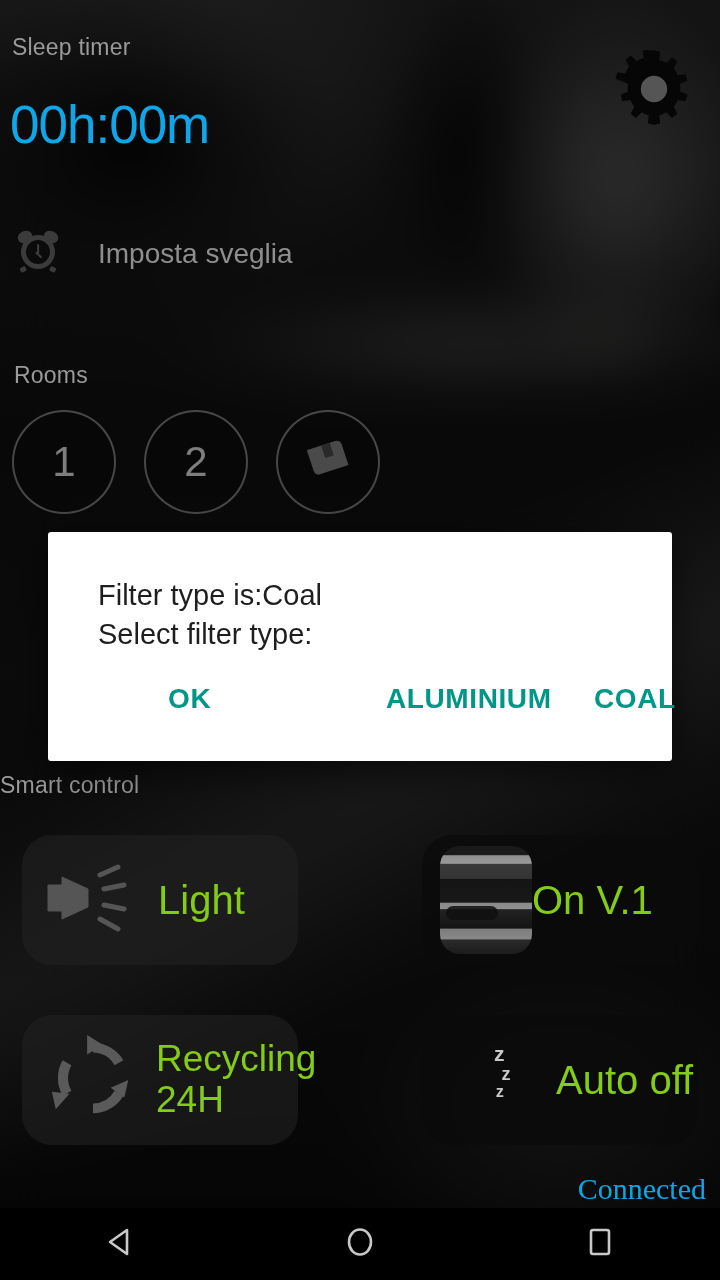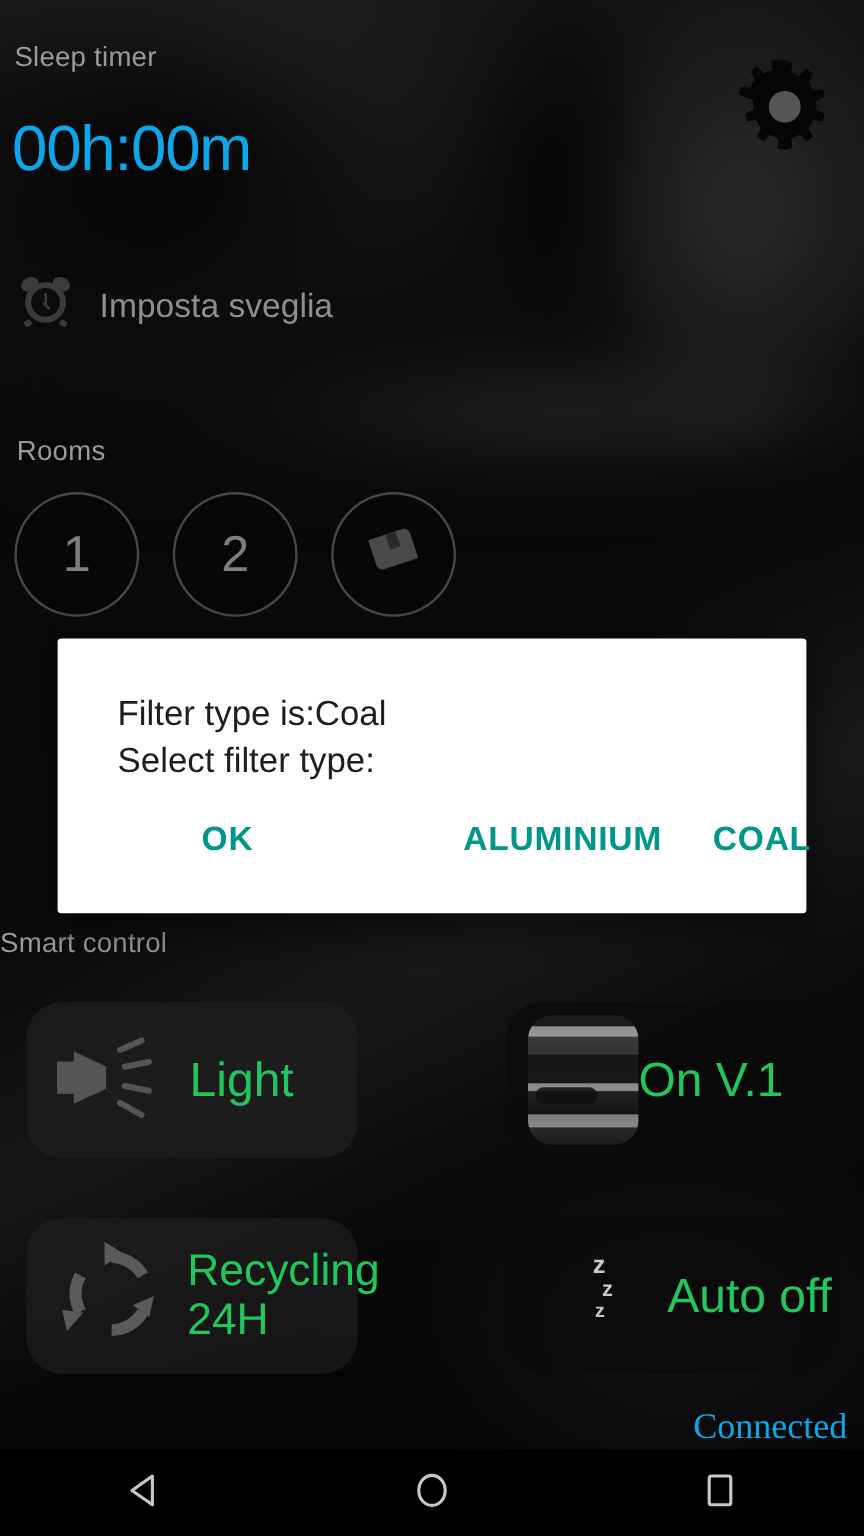--- a/index.html
+++ b/index.html
@@ -53,21 +53,21 @@
   .label-sm {
     color:#9a9a9a; font-size:23px; letter-spacing:.2px;
   }
   #sleep-label { position:absolute; left:12px; top:34px; }
   #timer {
     position:absolute; left:10px; top:98px;
     color:#0ea5e9; font-size:53px; line-height:1; letter-spacing:-1px;
   }
   #alarm-row {
     position:absolute; left:14px; top:228px;
-    display:flex; align-items:center; gap:21px;
+    display:flex; align-items:center; gap:36px;
   }
   #alarm-label { color:#8e8e8e; font-size:28px; }
 
   #gear { position:absolute; right:22px; top:45px; }
 
   
   #rooms-label { position:absolute; left:14px; top:362px; }
   #rooms-row {
     position:absolute; left:12px; top:410px;
     display:flex; gap:28px;
@@ -82,21 +82,21 @@
   
   #smart-label { position:absolute; left:0; top:772px; }
   .tile {
     position:absolute;
     height:130px; border-radius:30px;
     display:flex; align-items:center;
     background:rgba(32,32,32,.62);
   }
   .tile.dark { background:rgba(10,10,10,.78); }
   .tile-text {
-    color:#22c55e; font-size:40px; line-height:1.1;
+    color:#84cc16; font-size:40px; line-height:1.1;
     font-weight:300;
   }
   .tile-text.small { font-size:37px; }
   #tile-light    { left:22px;  top:835px; width:276px; padding-left:22px; gap:18px; }
   #tile-onv1     { left:422px; top:835px; width:276px; padding-left:18px; }
   #tile-recycle  { left:22px;  top:1015px; width:276px; padding-left:22px; gap:14px; }
   #tile-auto     { left:422px; top:1015px; width:276px; padding-left:22px; gap:16px; }
 
   
   #hood-thumb {

